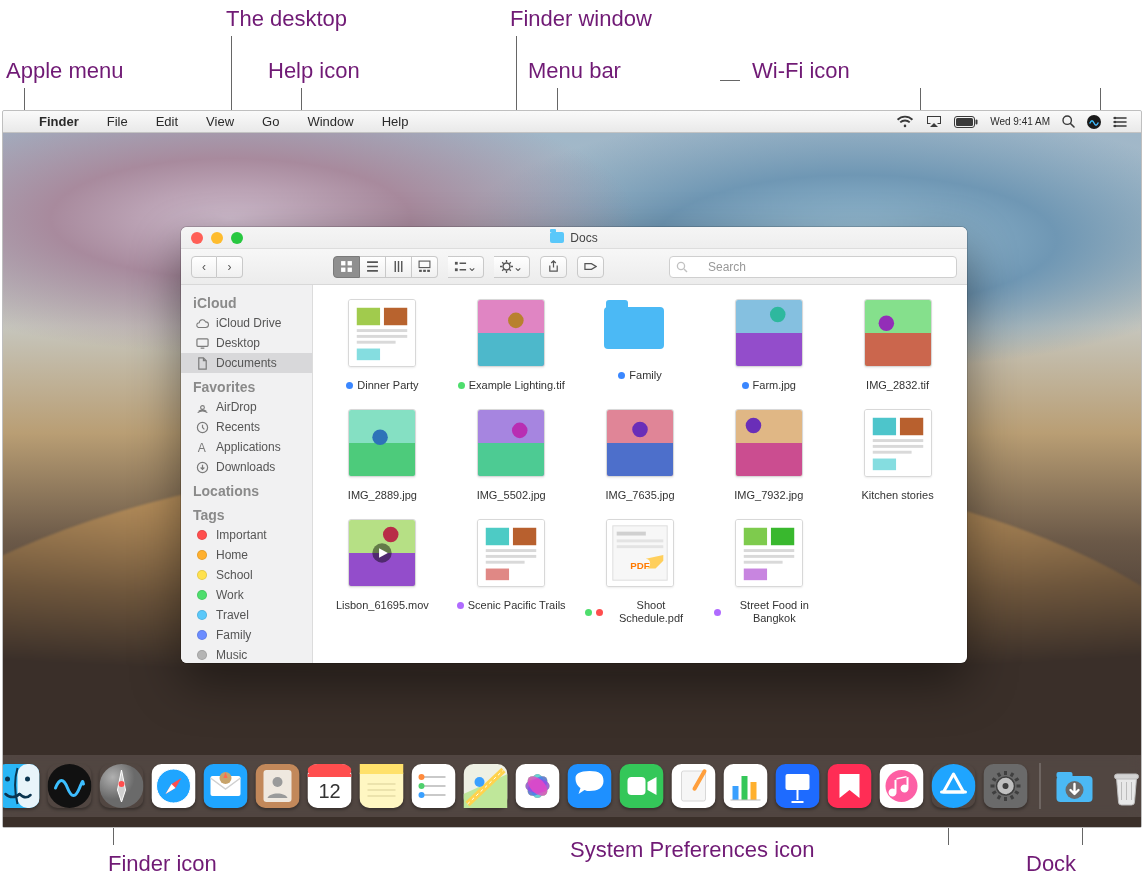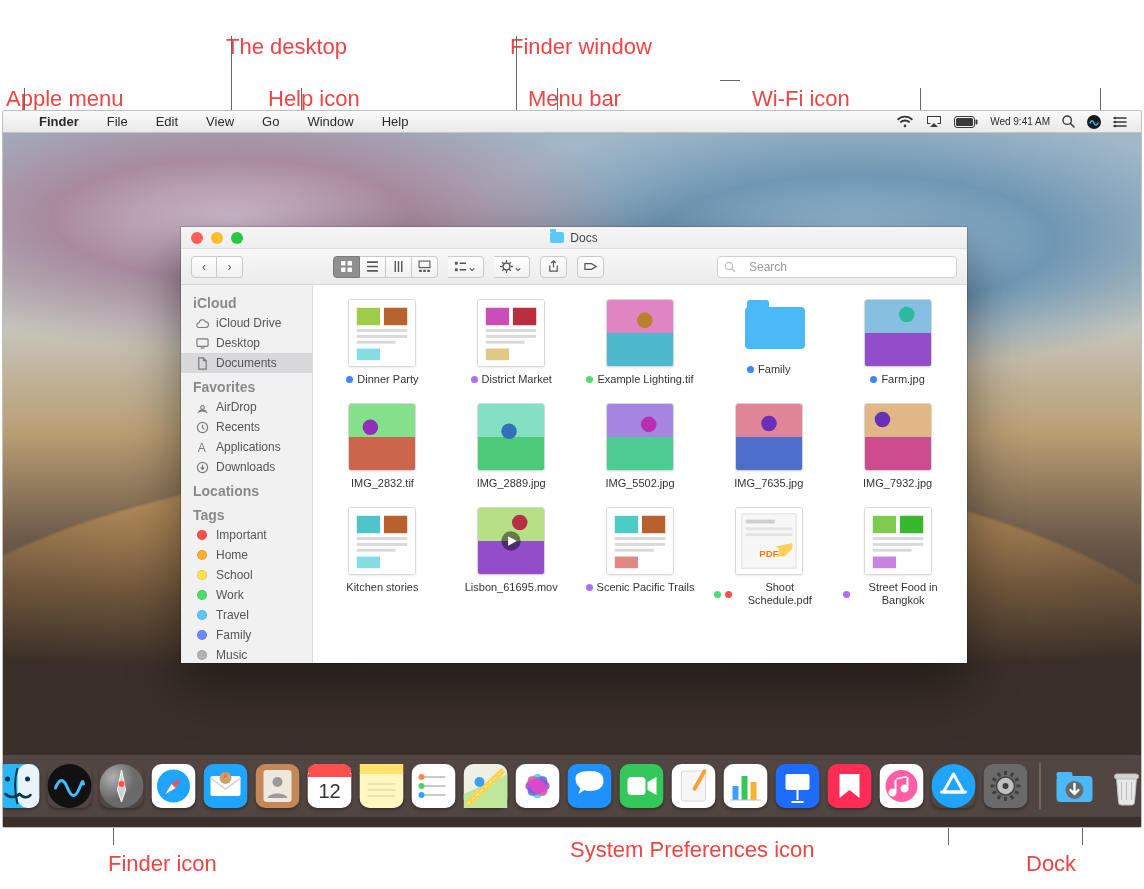--- a/index.html
+++ b/index.html
@@ -1,20 +1,20 @@
 <!DOCTYPE html>
 <html><head>
 <meta charset="utf-8">
 <style>
   * { box-sizing: border-box; margin: 0; padding: 0; }
   html, body { width: 1144px; height: 889px; font-family: -apple-system, "Helvetica Neue", Arial, sans-serif; background:#fff; }
   .stage { position: relative; width: 1144px; height: 889px; overflow: hidden; }
 
   
-  .callout { position:absolute; font-size:22px; color:#ef4444; font-weight:400;margin-top:28px; }
+  .callout { position:absolute; font-size:22px; color:#701a75; font-weight:400; }
   .leader  { position:absolute; width:1px; background:#666; }
 
   
   .desktop-shell { position:absolute; left:2px; top:110px; width:1140px; height:718px; border:1px solid #bfbfbf; border-radius:2px; overflow:hidden; }
   .wallpaper { position:absolute; inset:0;
     background:
       radial-gradient(ellipse 900px 300px at 20% 15%, #cdbacb 0%, #a88a9d 20%, transparent 45%),
       radial-gradient(ellipse 800px 260px at 75% 18%, #9cc1d6 0%, #6f97b4 25%, transparent 50%),
       linear-gradient(180deg, #9db5c8 0%, #a8bcc9 12%, #c6c6bd 30%, #b99e74 45%, #6b5948 60%, #342a28 80%, #1e1918 100%);
   }
@@ -30,50 +30,50 @@
   .menu-left { display:flex; align-items:center; gap:12px; padding-left:10px; }
   .menu-left .mi { padding:0 8px; cursor:default; }
   .menu-left .mi.app { font-weight:600; }
   .apple { font-size:14px; padding-right:6px; }
   .menu-right { margin-left:auto; display:flex; align-items:center; gap:12px; padding-right:14px; }
   .menu-right .ri { display:flex; align-items:center; }
   .menu-right svg { display:block; }
   .clock { font-size:10px; }
 
   
-  .finder { position:absolute; left:178px; top:116px; width:786px; height:436px; background:#fff; border-radius:0; box-shadow:0 20px 50px rgba(0,0,0,.45), 0 0 0 1px rgba(0,0,0,.15); overflow:hidden; z-index:3;}
+  .finder { position:absolute; left:178px; top:116px; width:786px; height:436px; background:#fff; border-radius:6px; box-shadow:0 20px 50px rgba(0,0,0,.45), 0 0 0 1px rgba(0,0,0,.15); overflow:hidden; z-index:3;}
   .titlebar { position:relative; height:22px; background:linear-gradient(#f5f5f5,#eee); border-bottom:1px solid #ddd; display:flex; align-items:center; justify-content:center; font-size:12px; color:#444;}
   .traffic { position:absolute; left:10px; top:5px; display:flex; gap:8px;}
   .traffic span{ width:12px; height:12px; border-radius:50%; display:block;}
   .tl-close{background:#ff5f57;} .tl-min{background:#febc2e;} .tl-max{background:#28c840;}
   .titlebar .foldermini{ width:14px;height:11px; background:#5ac8fa; border-radius:2px; margin-right:6px; position:relative;}
   .titlebar .foldermini::before{content:"";position:absolute;top:-3px;left:0;width:6px;height:3px;background:#5ac8fa;border-radius:1px 1px 0 0;}
 
   .toolbar { height:36px; background:linear-gradient(#f7f7f7,#ececec); border-bottom:1px solid #d8d8d8; display:flex; align-items:center; padding:0 10px; gap:10px; font-size:12px; color:#555;}
   .btngrp { display:flex; }
   .tbtn { height:22px; min-width:26px; padding:0 6px; background:linear-gradient(#fff,#f0f0f0); border:1px solid #c9c9c9; display:flex; align-items:center; justify-content:center; color:#555;}
   .btngrp .tbtn:first-child{border-radius:4px 0 0 4px;}
   .btngrp .tbtn:last-child{border-radius:0 4px 4px 0; border-left:none;}
   .btngrp .tbtn:not(:first-child){border-left:none;}
   .tbtn.solo{border-radius:4px;}
   .tbtn.active{background:#8f8f8f;color:#fff;border-color:#7a7a7a;}
-  .searchbox { margin-left:auto; width:240px; height:22px; border:1px solid #cfcfcf; border-radius:4px; background:#fff; display:flex; align-items:center; padding:0 6px; color:#999; gap:13px;}
+  .searchbox { margin-left:auto; width:288px; height:22px; border:1px solid #cfcfcf; border-radius:4px; background:#fff; display:flex; align-items:center; padding:0 6px; color:#999; gap:20px;}
   .searchbox svg{opacity:.6;}
 
   .finder-body{ position:absolute; top:58px; bottom:0; left:0; right:0; display:flex;}
   .sidebar{ width:132px; background:#f1f1f2; border-right:1px solid #dcdcdc; font-size:12px; color:#555; padding-top:4px; overflow:hidden;}
   .sb-head{ font-size:14px; color:#8a8a8a; font-weight:600; text-transform:none; padding:6px 12px 2px;}
   .sb-item{ display:flex; align-items:center; gap:7px; padding:2px 12px 2px 14px; height:20px; cursor:default;}
   .sb-item.sel{ background:#d8d8da;}
   .sb-ico{ width:14px; height:14px; display:flex; align-items:center; justify-content:center; color:#7b7b7b;}
   .tag-dot{ width:10px;height:10px;border-radius:50%; border:1px solid rgba(0,0,0,.1);}
   .content{ flex:1; overflow:auto; padding:14px 10px;}
   .grid{ display:grid; grid-template-columns:repeat(5, 1fr); row-gap:16px; column-gap:10px;}
   .file{ display:flex; flex-direction:column; align-items:center; font-size:11px; color:#333; text-align:center;}
-  .thumb{ width:68px; height:68px; border:1px solid #d8d8d8; border-radius:3px; background:#fff; box-shadow:0 1px 2px rgba(0,0,0,.08); margin-bottom:6px; overflow:hidden; display:flex; align-items:center; justify-content:flex-end;}
+  .thumb{ width:68px; height:68px; border:1px solid #d8d8d8; border-radius:3px; background:#fff; box-shadow:0 1px 2px rgba(0,0,0,.08); margin-bottom:12px; overflow:hidden; display:flex; align-items:center; justify-content:flex-start;}
   .thumb.folder{ width:72px; height:58px; border:none; box-shadow:none; background:transparent;}
   .folder-shape{ width:60px; height:42px; background:#4bb9f5; border-radius:4px; position:relative;}
   .folder-shape::before{ content:""; position:absolute; top:-7px; left:2px; width:22px; height:8px; background:#4bb9f5; border-radius:3px 3px 0 0;}
   .fname{ display:flex; align-items:center; gap:4px; justify-content:center; max-width:110px; line-height:1.25;}
   .fdot{ width:7px; height:7px; border-radius:50%; flex:0 0 auto;}
   .thumb-img { width:100%; height:100%; }
 
   
   .dock { position:absolute; left:50%; transform:translateX(-50%); bottom:10px; height:62px; padding:6px 10px; background:rgba(100,90,85,.55); border-radius:14px; display:flex; align-items:center; gap:8px; backdrop-filter: blur(6px); z-index:4;}
   .dock-sep{ width:1px; height:46px; background:rgba(255,255,255,.35); margin:0 4px;}
@@ -375,37 +375,20 @@
                     <rect x="36" y="8" width="24" height="18" fill="hsl(-337,60%,45%)"></rect>
                     <rect x="8" y="30" width="52" height="3" fill="#d9d9d9"></rect>
                     <rect x="8" y="36" width="52" height="3" fill="#d9d9d9"></rect>
                     <rect x="8" y="42" width="40" height="3" fill="#d9d9d9"></rect>
                     <rect x="8" y="50" width="24" height="12" fill="hsl(-178,60%,70%)"></rect>
                   </svg>
                 </div>
                 <div class="fname">
                   <span class="fdot" style="background:#3a87ff"></span>
                   <span>Dinner Party</span>
-                </div>
-              </div>
-              <div class="file">
-                <div class="thumb">
-                  <svg class="thumb-img" viewBox="0 0 68 68">
-                    <rect width="68" height="68" fill="#fff"></rect>
-                    <rect x="8" y="8" width="24" height="18" fill="hsl(310,55%,55%)"></rect>
-                    <rect x="36" y="8" width="24" height="18" fill="hsl(353,60%,45%)"></rect>
-                    <rect x="8" y="30" width="52" height="3" fill="#d9d9d9"></rect>
-                    <rect x="8" y="36" width="52" height="3" fill="#d9d9d9"></rect>
-                    <rect x="8" y="42" width="40" height="3" fill="#d9d9d9"></rect>
-                    <rect x="8" y="50" width="24" height="12" fill="hsl(44,60%,70%)"></rect>
-                  </svg>
-                </div>
-                <div class="fname">
-                  <span class="fdot" style="background:#b06bff"></span>
-                  <span>District Market</span>
                 </div>
               </div>
               <div class="file">
                 <div class="thumb">
                   <svg class="thumb-img" viewBox="0 0 68 68" preserveAspectRatio="xMidYMid slice">
                     <rect width="68" height="68" fill="hsl(-41,60%,70%)"></rect>
                     <rect x="0" y="34" width="68" height="34" fill="hsl(189,55%,55%)"></rect>
                     <circle cx="39" cy="21" r="8" fill="hsl(-324,60%,45%)"></circle>
                   </svg>
                 </div>

